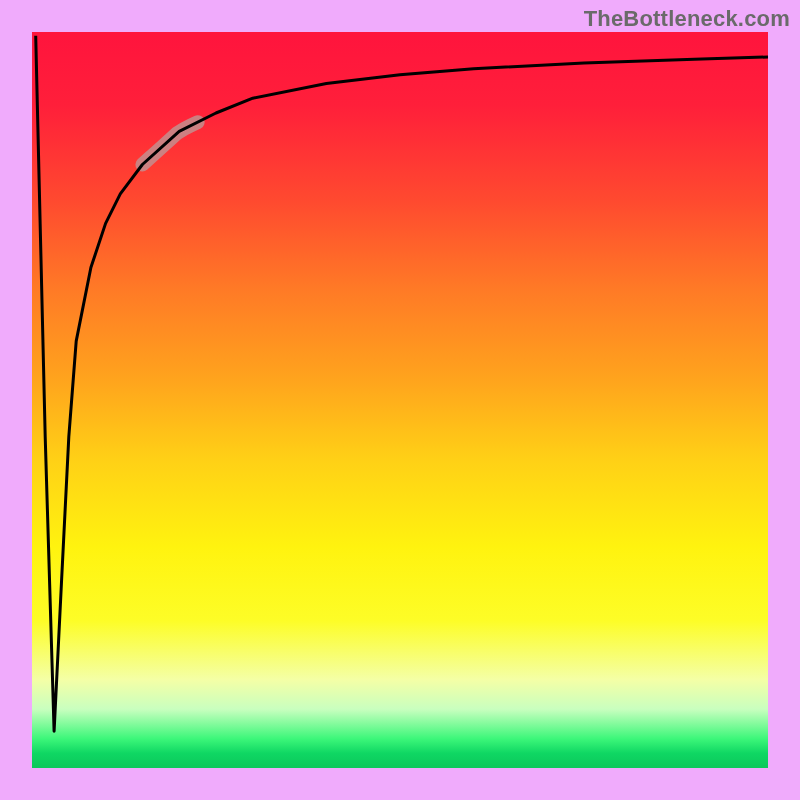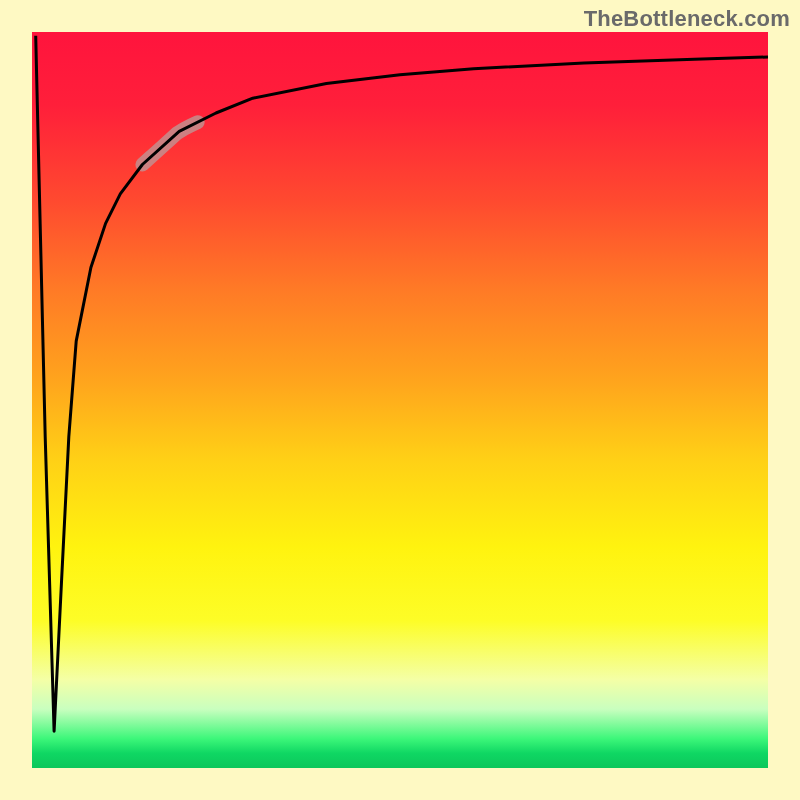--- a/index.html
+++ b/index.html
@@ -8,21 +8,21 @@
     width: 800px;
     height: 800px;
     background: #000;
     font-family: Arial, Helvetica, sans-serif;
     overflow: hidden;
   }
   .frame {
     position: relative;
     width: 800px;
     height: 800px;
-    background: #fef9c3;
+    background: #f0abfc;
   }
   .plot {
     position: absolute;
     left: 32px;
     top: 32px;
     width: 736px;
     height: 736px;
     background: linear-gradient(
       to bottom,
       #ff143d 0%,

